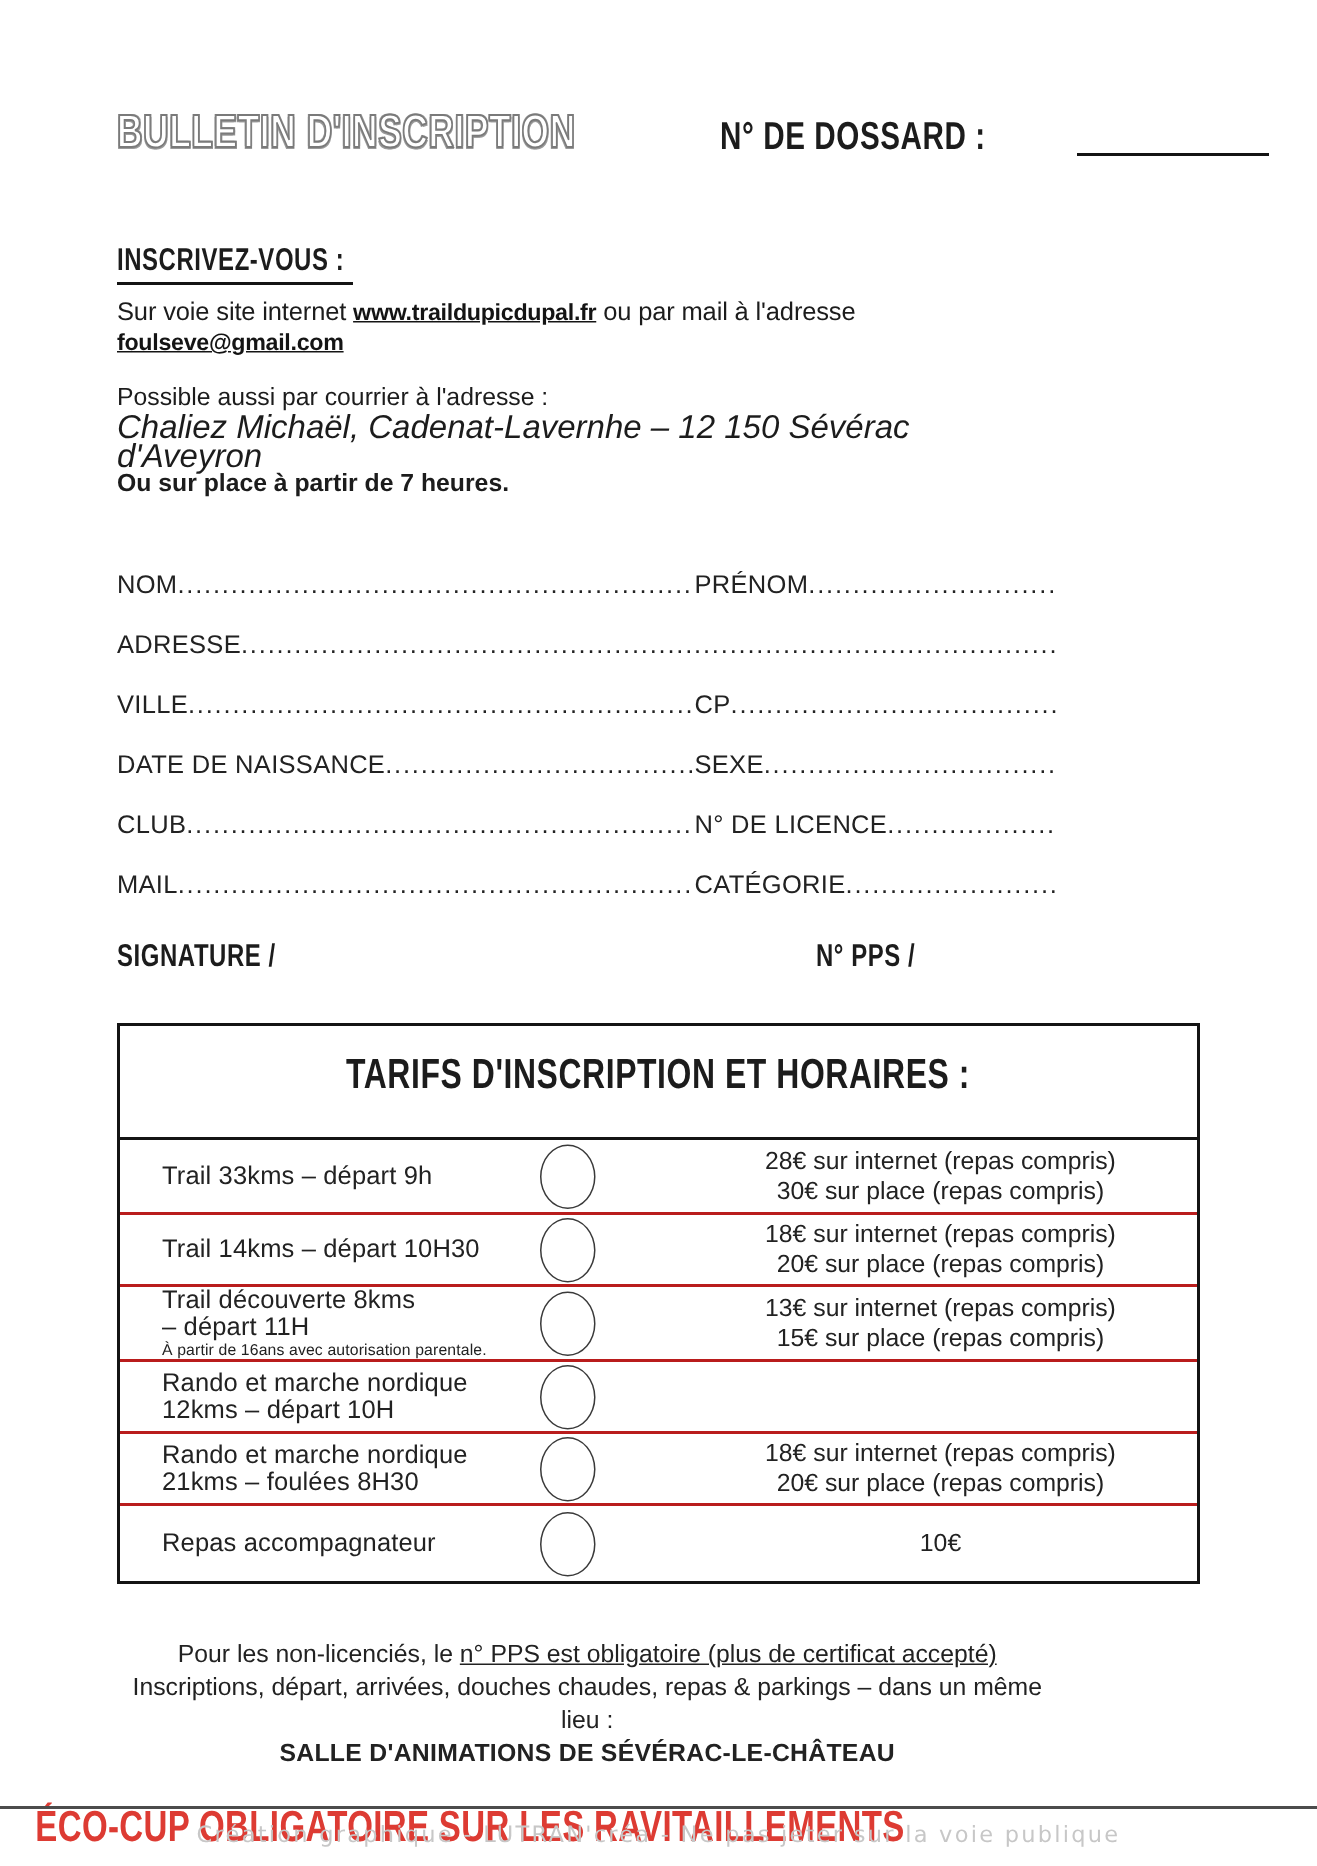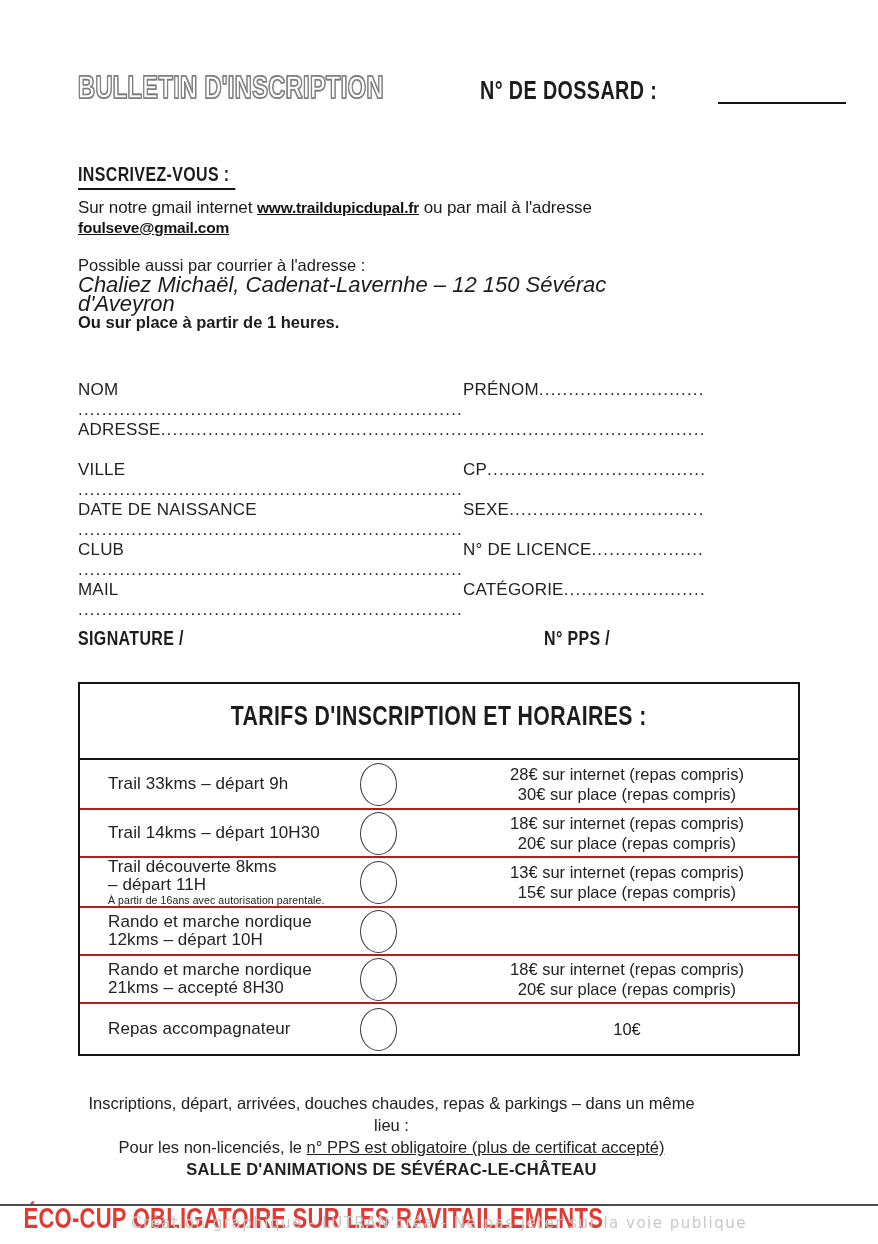--- a/index.html
+++ b/index.html
@@ -53,21 +53,21 @@
     text-decoration:underline; color:#141414;
     letter-spacing:-0.2px;
   }
   .mail-intro { margin-top:18px; font-size:16.5px; line-height:19px; }
   .postal { font-style:italic; font-size:22px; line-height:19px; }
   .onsite { font-weight:bold; font-size:16.5px; line-height:19px; }
 
   
   .form { margin-top:48px; }
   .form-line { display:flex; align-items:baseline; height:20px; margin-bottom:20px; font-size:17px; letter-spacing:0.2px; color:#222; }
-  .seg1 { display:flex; align-items:baseline; width:385px; overflow:hidden; flex-shrink:0;flex-direction:column; }
+  .seg1 { display:flex; align-items:baseline; width:385px; overflow:hidden; flex-shrink:0; }
   .seg2 { display:flex; align-items:baseline; flex:1; overflow:hidden; }
   .seg-full { display:flex; align-items:center; flex:1; overflow:hidden; }
   .flabel { white-space:nowrap; }
   .dots { flex:1; overflow:hidden; white-space:nowrap; letter-spacing:1.2px; color:#222; }
 
   .sig-row { display:flex; margin-top:26px; font-size:21px; font-weight:bold;gap:16px; }
   .sig-left { width:450px; }
 
   
   .pricing {
@@ -131,24 +131,24 @@
     <div class="dossard">
       <span class="dossard-label cond">N° DE DOSSARD :</span>
       <span class="dossard-line"></span>
     </div>
   </div>
 
   <div class="signup">
     <div class="signup-heading">
       <span class="cond">INSCRIVEZ-VOUS : </span>
     </div>
-    <p class="signup-line1"><span>Sur notre gmail internet </span><span class="link">www.traildupicdupal.fr</span><span> ou par mail à l'adresse </span><span class="link">foulseve@gmail.com</span></p>
+    <p class="signup-line1"><span>Sur voie site internet </span><span class="link">www.traildupicdupal.fr</span><span> ou par mail à l'adresse </span><span class="link">foulseve@gmail.com</span></p>
     <p class="mail-intro">Possible aussi par courrier à l'adresse :</p>
     <p class="postal">Chaliez Michaël, Cadenat-Lavernhe – 12 150 Sévérac d'Aveyron</p>
-    <p class="onsite">Ou sur place à partir de 1 heures.</p>
+    <p class="onsite">Ou sur place à partir de 7 heures.</p>
   </div>
 
   <div class="form">
     <div class="form-line">
       <span class="seg1">
           <span class="flabel">NOM</span>
           <span class="dots">..........................................................................................................................................................................</span>
         </span>
       <span class="seg2">
           <span class="flabel">PRÉNOM</span>
@@ -256,21 +256,21 @@
         <span>12kms – départ 10H</span>
       </div>
       <div class="circle-cell">
           <span class="circle"></span>
         </div>
     </div>
 
     <div class="prow r48">
       <div class="event">
         <span>Rando et marche nordique</span><br>
-        <span>21kms – accepté 8H30</span>
+        <span>21kms – foulées 8H30</span>
       </div>
       <div class="circle-cell">
           <span class="circle"></span>
         </div>
       <div class="prices">
           <div>18€ sur internet (repas compris)</div>
           <div>20€ sur place (repas compris)</div>
         </div>
     </div>
 
@@ -279,22 +279,22 @@
       <div class="circle-cell">
           <span class="circle"></span>
         </div>
       <div class="prices">
           <div>10€</div>
         </div>
     </div>
   </div>
 
   <div class="info">
+    <div><span>Pour les non-licenciés, le </span><span class="u">n° PPS est obligatoire (plus de certificat accepté)</span></div>
     <div>Inscriptions, départ, arrivées, douches chaudes, repas &amp; parkings – dans un même lieu :</div>
-    <div><span>Pour les non-licenciés, le </span><span class="u">n° PPS est obligatoire (plus de certificat accepté)</span></div>
     <div class="b">SALLE D'ANIMATIONS DE SÉVÉRAC-LE-CHÂTEAU</div>
   </div>
 
   <div class="warning">
     <svg class="tri-icon" viewBox="0 0 100 90" aria-hidden="true">
       <path d="M50 8 L93 80 L7 80 Z" fill="#ffffff" stroke="#dd3b33" stroke-width="9" stroke-linejoin="round"></path>
       <path d="M47 32 h6 l-1.5 26 h-3 Z" fill="#222222" stroke="#222222" stroke-width="2"></path>
       <circle cx="50" cy="68" r="4.5" fill="#222222"></circle>
     </svg>
     <span class="warning-text cond cond-center" style="color:#dd3b33;">ÉCO-CUP OBLIGATOIRE SUR LES RAVITAILLEMENTS</span>

